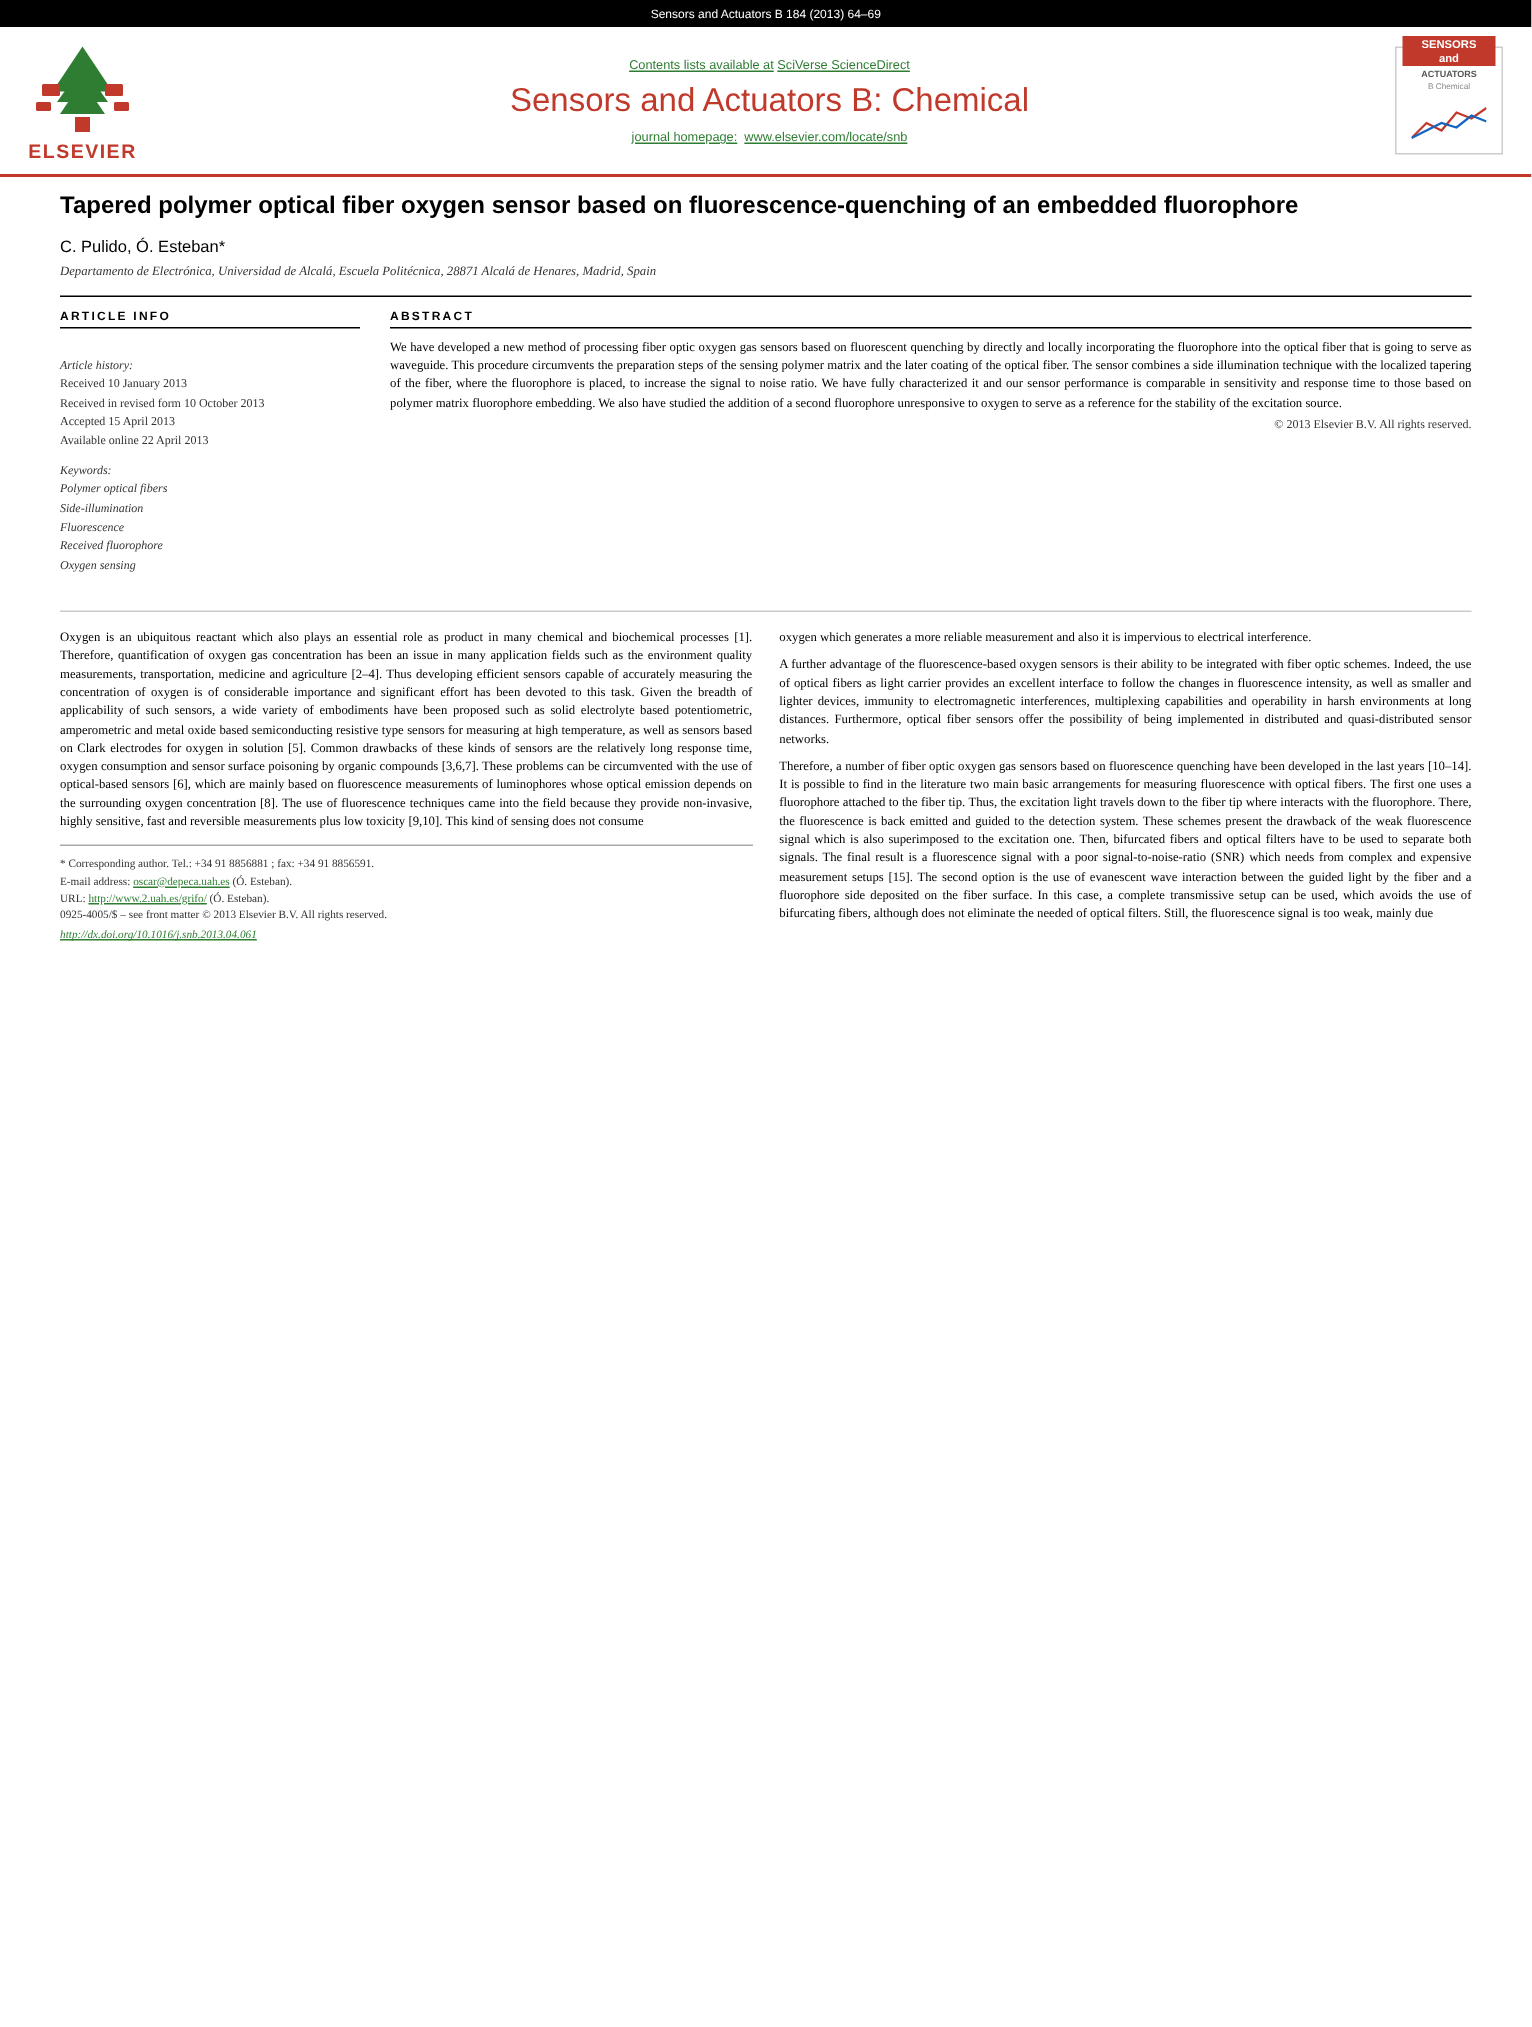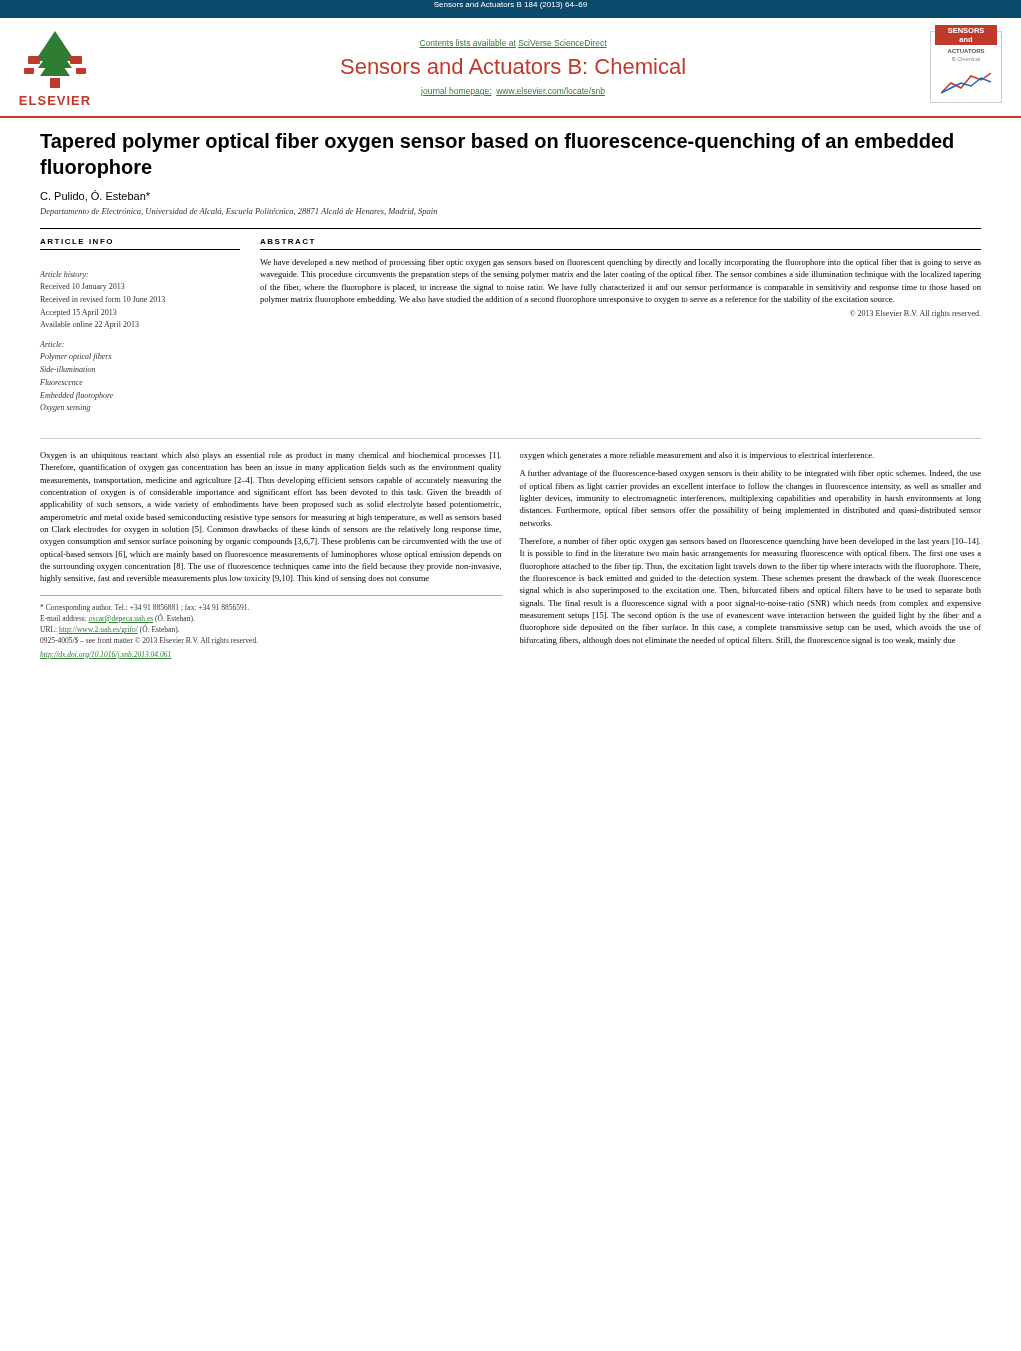--- a/index.html
+++ b/index.html
@@ -14,24 +14,24 @@
 
     .page {
       width: 1021px;
       min-height: 1351px;
       background: #fff;
       padding: 0;
     }
 
     
     .top-band {
-      background: #0c4a6e;
+      background: #000000;
       height: 18px;
       display: flex;
-      align-items: flex-start;
+      align-items: center;
       justify-content: center;
       color: #fff;
       font-size: 8px;
       font-family: Arial, sans-serif;
     }
 
     
     .journal-header {
       display: flex;
       align-items: stretch;
@@ -142,21 +142,21 @@
       text-align: center;
       line-height: 1.4;
     }
 
     
     .article-content {
       padding: 10px 40px;
     }
 
     .article-title {
-      font-size: 20px;
+      font-size: 16px;
       font-weight: bold;
       font-family: Arial, sans-serif;
       color: #000;
       line-height: 1.3;
       margin-bottom: 10px;
     }
 
     .authors {
       font-size: 11px;
       font-family: Arial, sans-serif;
@@ -378,33 +378,33 @@
 
     <div class="two-col">
 
       <div class="article-info">
         <div class="info-section-title">ARTICLE INFO</div>
 
         <div class="info-subsection">
           <div class="info-subsection-title">Article history:</div>
           <div class="info-dates">
             <div>Received 10 January 2013</div>
-            <div>Received in revised form 10 June 2013</div>
+            <div>Received in revised form 10 October 2013</div>
             <div>Accepted 15 April 2013</div>
             <div>Available online 22 April 2013</div>
           </div>
         </div>
 
         <div class="info-subsection">
-          <div class="info-subsection-title">Article:</div>
+          <div class="info-subsection-title">Keywords:</div>
           <div class="keywords-list" id="keywords-list">
               <div>Polymer optical fibers</div>
               <div>Side-illumination</div>
               <div>Fluorescence</div>
-              <div>Embedded fluorophore</div>
+              <div>Received fluorophore</div>
               <div>Oxygen sensing</div>
             </div>
         </div>
       </div>
 
       <div class="abstract-col">
         <div class="abstract-title">ABSTRACT</div>
         <div class="abstract-text">We have developed a new method of processing fiber optic oxygen gas sensors based on fluorescent quenching by directly and locally incorporating the fluorophore into the optical fiber that is going to serve as waveguide. This procedure circumvents the preparation steps of the sensing polymer matrix and the later coating of the optical fiber. The sensor combines a side illumination technique with the localized tapering of the fiber, where the fluorophore is placed, to increase the signal to noise ratio. We have fully characterized it and our sensor performance is comparable in sensitivity and response time to those based on polymer matrix fluorophore embedding. We also have studied the addition of a second fluorophore unresponsive to oxygen to serve as a reference for the stability of the excitation source.</div>
         <div class="copyright-line">© 2013 Elsevier B.V. All rights reserved.</div>
       </div>

